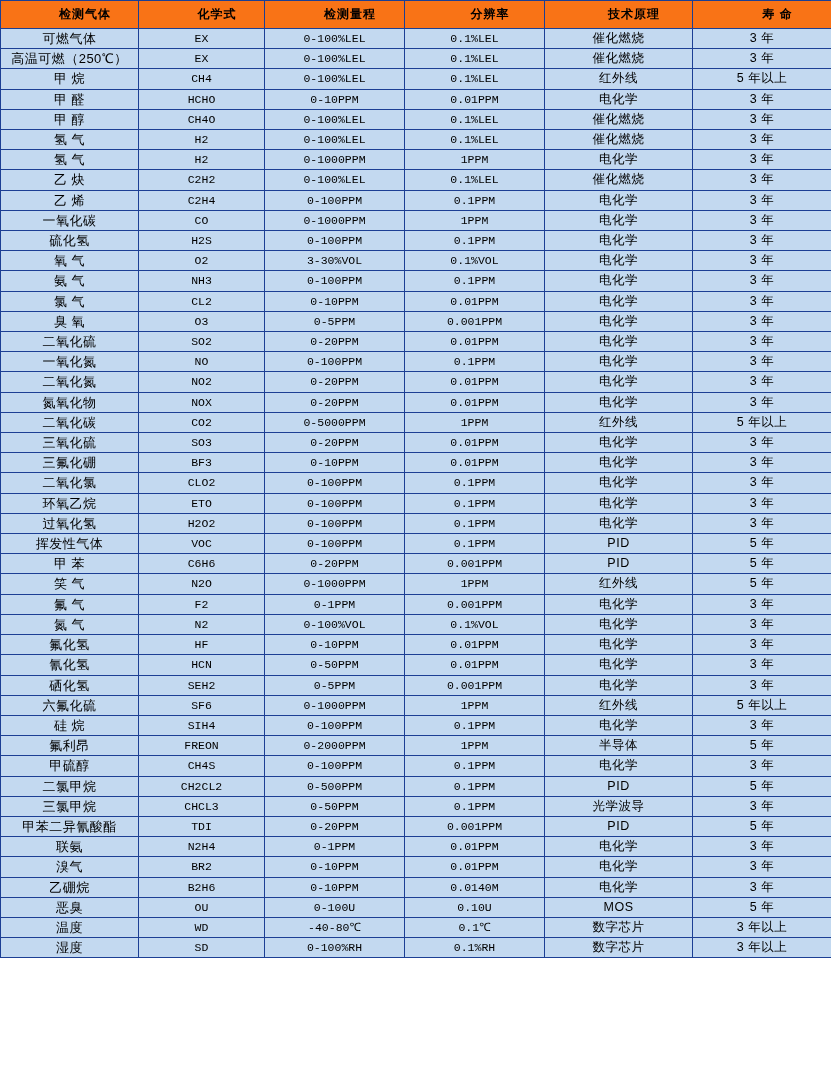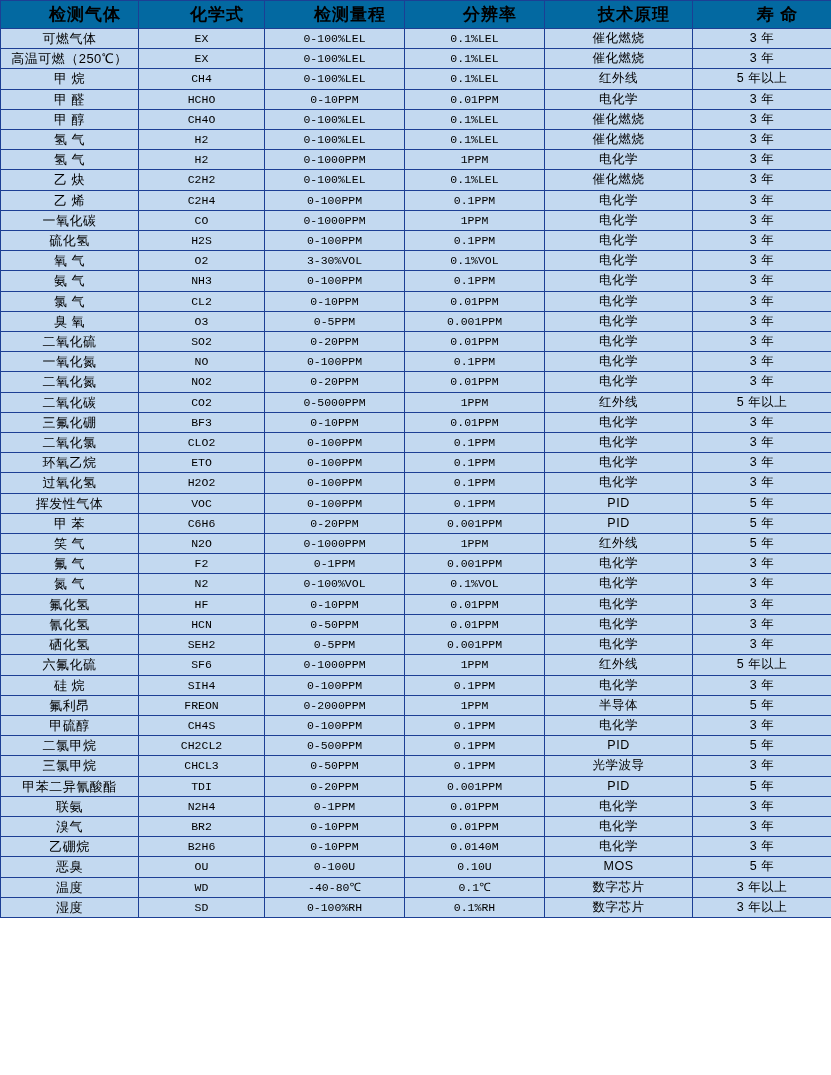--- a/index.html
+++ b/index.html
@@ -29,24 +29,24 @@
   table.gas-table td {
     border: 1px solid #1c3f94;
     text-align: center;
     vertical-align: middle;
     background: #c3d9f0;
     color: #000000;
     padding: 0;
   }
   table.gas-table thead th {
     height: 27px;
-    font-size: 17px;
+    font-size: 12px;
     font-weight: bold;
     letter-spacing: 1px;
-    background: #0369a1;
+    background: #f97316;
     padding-left: 31px;
   }
   table.gas-table tbody td {
     height: 19.2px;
     line-height: 19.2px;
     font-size: 12.5px;
     font-weight: normal;
   }
   table.gas-table tbody td.name {
     font-size: 13px;
@@ -228,26 +228,42 @@
       </tr>
       <tr>
         <td class="name">二氧化氮</td>
         <td class="mono">NO2</td>
         <td class="mono">0-20PPM</td>
         <td class="mono">0.01PPM</td>
         <td class="cn">电化学</td>
         <td class="life">3 年</td>
       </tr>
       <tr>
+        <td class="name">氮氧化物</td>
+        <td class="mono">NOX</td>
+        <td class="mono">0-20PPM</td>
+        <td class="mono">0.01PPM</td>
+        <td class="cn">电化学</td>
+        <td class="life">3 年</td>
+      </tr>
+      <tr>
         <td class="name">二氧化碳</td>
         <td class="mono">CO2</td>
         <td class="mono">0-5000PPM</td>
         <td class="mono">1PPM</td>
         <td class="cn">红外线</td>
         <td class="life">5 年以上</td>
+      </tr>
+      <tr>
+        <td class="name">三氧化硫</td>
+        <td class="mono">SO3</td>
+        <td class="mono">0-20PPM</td>
+        <td class="mono">0.01PPM</td>
+        <td class="cn">电化学</td>
+        <td class="life">3 年</td>
       </tr>
       <tr>
         <td class="name">三氟化硼</td>
         <td class="mono">BF3</td>
         <td class="mono">0-10PPM</td>
         <td class="mono">0.01PPM</td>
         <td class="cn">电化学</td>
         <td class="life">3 年</td>
       </tr>
       <tr>

